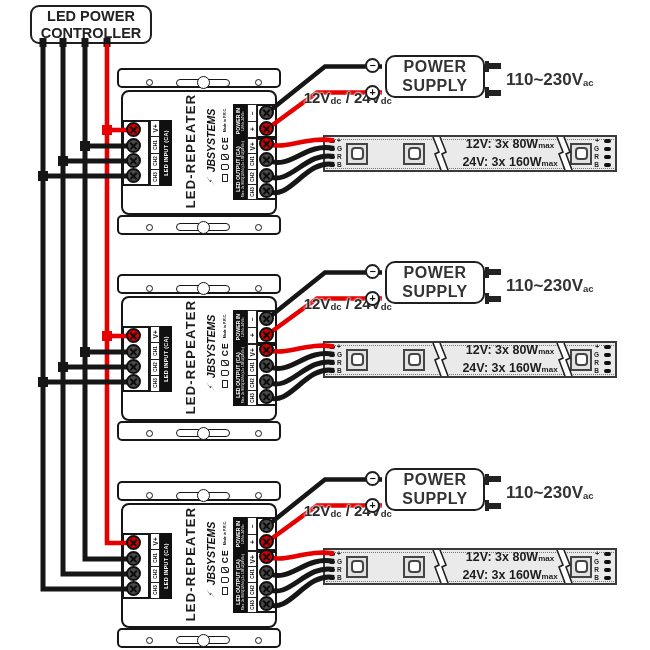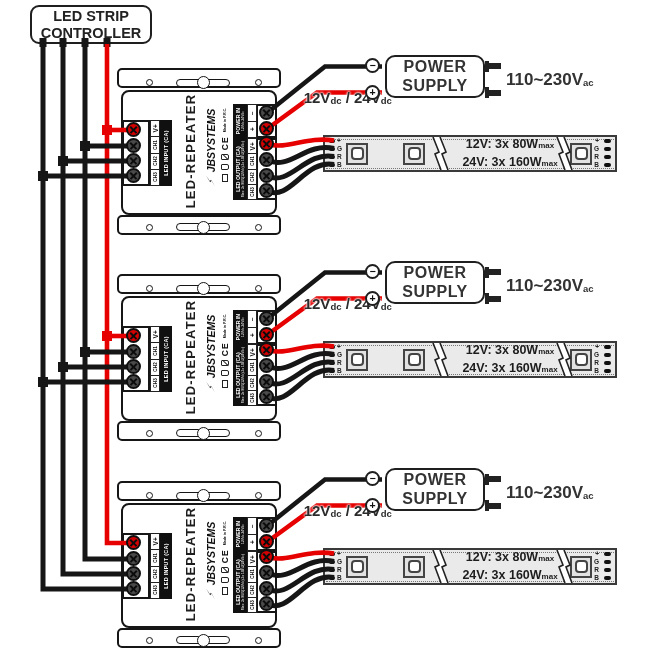--- a/index.html
+++ b/index.html
@@ -122,21 +122,21 @@
     <path d="M267 397 C290 408 305 365 334 370.5" stroke="#161616" stroke-width="5" fill="none"></path>
     <path d="M267 526 L325 479.5 H382" stroke="#161616" stroke-width="4.6" fill="none"></path>
     <path d="M267 542 L317 505.5 H382" stroke="#e60000" stroke-width="4.6" fill="none"></path>
     <path d="M267 557 C288 563 306 549 334 553.5" stroke="#e60000" stroke-width="4.6" fill="none"></path>
     <path d="M267 573 C290 584 305 555 334 561.5" stroke="#161616" stroke-width="5" fill="none"></path>
     <path d="M267 589 C290 600 305 564 334 569.5" stroke="#161616" stroke-width="5" fill="none"></path>
     <path d="M267 604 C290 615 305 572 334 577.5" stroke="#161616" stroke-width="5" fill="none"></path>
   </svg>
 
 <div class="abs ctrl-box" style="left:30px;top:5px;width:122px;height:39px">
-  <div>LED STRIP</div>
+  <div>LED POWER</div>
   <div>CONTROLLER</div>
 </div>
 
 <div id="diagram">
     <div class="group" style="top: 0px;">
 
   <div class="abs flange" style="left:117px;top:68px;width:164px;height:20px">
     <div class="hole" style="left:26.5px;top:9px"></div>
     <div class="hole" style="left:135.5px;top:9px"></div>
     <div class="slot" style="left:57px;top:8.5px"></div>

